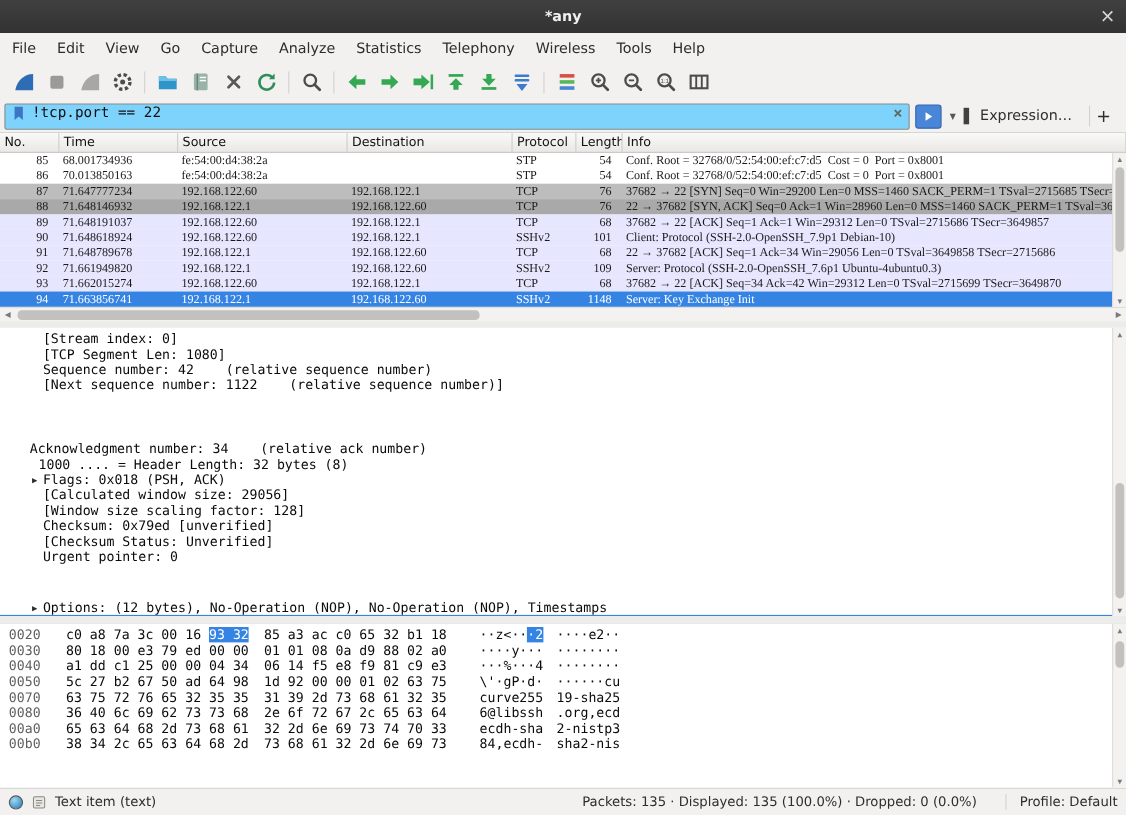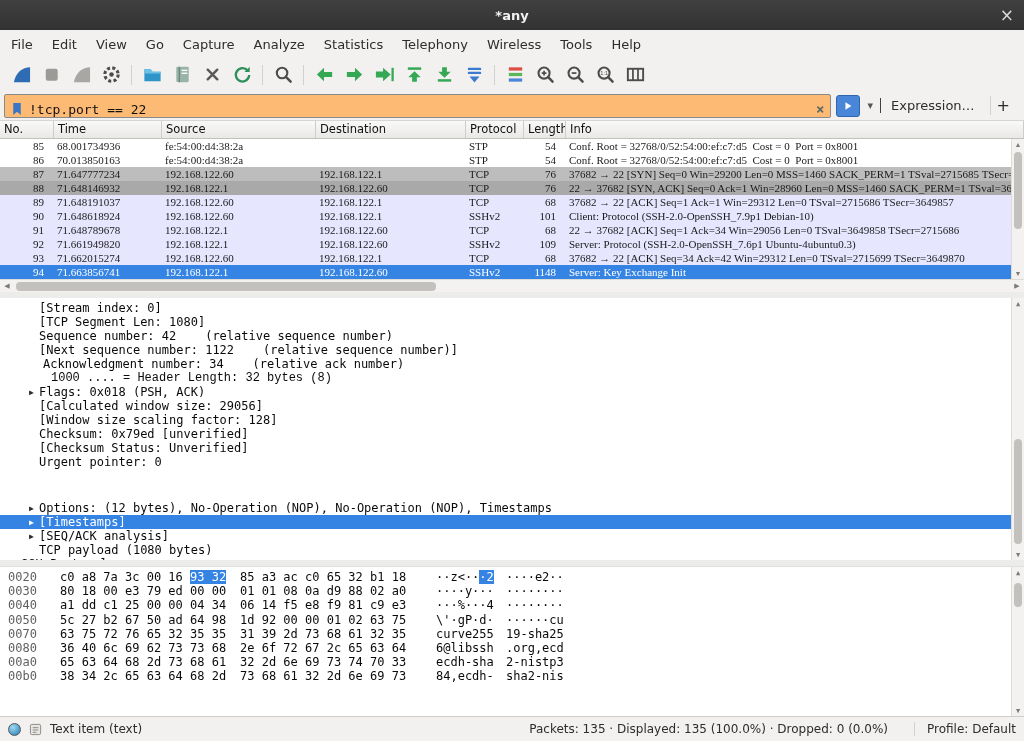--- a/index.html
+++ b/index.html
@@ -17,27 +17,27 @@
 .menu-item{white-space:nowrap}
 
 
 .toolbar{height:33px;flex:none;display:flex;align-items:center;padding:0 6px}
 .tb{width:30px;height:28px;border:none;background:transparent;display:flex;align-items:center;justify-content:center}
 .tb svg{width:21px;height:21px}
 .tb-sep{width:1px;height:20px;background:#d3d1cd;margin:0 5px}
 
 
 .filterbar{height:30px;flex:none;display:flex;align-items:center;padding:0 4px;gap:5px;border-bottom:1px solid #d8d6d2}
-.filter-input{flex:1;height:24px;background:#fdba74;border:1px solid #8a8a8a;border-radius:2px;display:flex;align-items:flex-end;padding:0 6px;gap:6px;font-family:"DejaVu Sans Mono",monospace;font-size:13px;color:#101010}
+.filter-input{flex:1;height:24px;background:#7dd3fc;border:1px solid #8a8a8a;border-radius:2px;display:flex;align-items:flex-start;padding:0 6px;gap:6px;font-family:"DejaVu Sans Mono",monospace;font-size:13px;color:#101010}
 .filter-input .bookmark{display:flex;align-items:center}
 .filter-input .ftext{flex:1;white-space:pre;overflow:hidden}
 .fclear{color:#5f6a5f;font-size:14px;font-weight:bold}
 .fapply{width:24px;height:22px;background:#4a86d8;border:1px solid #2f66b0;border-radius:3px;display:flex;align-items:center;justify-content:center}
 .fcaret{color:#555;font-size:11px;padding:0 2px}
-.fexpr{font-size:13px;color:#2d2d2d;padding:0 10px;border-left:1px solid #404040;white-space:nowrap}
+.fexpr{font-size:13px;color:#2d2d2d;padding:0 10px;border-left:5px solid #404040;white-space:nowrap}
 .fplus{font-size:16px;color:#2d2d2d;padding:0 10px 0 6px;border-left:1px solid #d3d1cd}
 
 
 .pl-grid{display:grid;grid-template-columns:54px 108px 154px 150px 58px 42px 1fr}
 .pl-header{flex:none;height:18px;background:linear-gradient(#f9f9f8,#e9e8e6);border-bottom:1px solid #c2c0bc;font-size:11.5px;color:#111}
 .plh{padding:1px 4px;border-right:1px solid #cfcdc9;overflow:hidden;white-space:nowrap}
 .pl-body{flex:none;height:140px;background:#fff;position:relative;font-family:Liberation Serif, serif;font-size:11px}
 .pl-rows{margin-right:13px;overflow:hidden}
 .pl-row{height:14px;line-height:14px}
 .plc{padding:0 3px;overflow:hidden;white-space:pre}
@@ -371,22 +371,22 @@
   </div>
 
   <div class="splitter"></div>
 
   <div class="detail-pane">
     <div>
         <div class="detail-line" style="padding-left: 24px;"><span class="expander"></span><span>[Stream index: 0]</span></div>
         <div class="detail-line" style="padding-left: 24px;"><span class="expander"></span><span>[TCP Segment Len: 1080]</span></div>
         <div class="detail-line" style="padding-left: 24px;"><span class="expander"></span><span>Sequence number: 42    (relative sequence number)</span></div>
         <div class="detail-line" style="padding-left: 24px;"><span class="expander"></span><span>[Next sequence number: 1122    (relative sequence number)]</span></div>
-        <div class="detail-line" style="padding-left: 28px;"><span class="expander"></span><span>Acknowledgment number: 34    (relative ack number)</span></div>
-        <div class="detail-line" style="padding-left: 36px; font-family: Liberation Mono, monospace;"><span class="expander"></span><span>1000 .... = Header Length: 32 bytes (8)</span></div>
+        <div class="detail-line" style="padding-left: 12px; margin-top: 44px;"><span class="expander"></span><span>Acknowledgment number: 34    (relative ack number)</span></div>
+        <div class="detail-line" style="padding-left: 20px;"><span class="expander"></span><span>1000 .... = Header Length: 32 bytes (8)</span></div>
         <div class="detail-line" style="padding-left: 24px;"><span class="expander">▶</span><span>Flags: 0x018 (PSH, ACK)</span></div>
         <div class="detail-line" style="padding-left: 24px;"><span class="expander"></span><span>[Calculated window size: 29056]</span></div>
         <div class="detail-line" style="padding-left: 24px;"><span class="expander"></span><span>[Window size scaling factor: 128]</span></div>
         <div class="detail-line" style="padding-left: 24px;"><span class="expander"></span><span>Checksum: 0x79ed [unverified]</span></div>
         <div class="detail-line" style="padding-left: 24px;"><span class="expander"></span><span>[Checksum Status: Unverified]</span></div>
         <div class="detail-line" style="padding-left: 24px;"><span class="expander"></span><span>Urgent pointer: 0</span></div>
         <div class="detail-line" style="padding-left: 24px; margin-top: 32px;"><span class="expander">▶</span><span>Options: (12 bytes), No-Operation (NOP), No-Operation (NOP), Timestamps</span></div>
         <div class="detail-line sel" style="padding-left: 24px;"><span class="expander">▶</span><span>[Timestamps]</span></div>
         <div class="detail-line" style="padding-left: 24px;"><span class="expander">▶</span><span>[SEQ/ACK analysis]</span></div>
         <div class="detail-line" style="padding-left: 24px;"><span class="expander"></span><span>TCP payload (1080 bytes)</span></div>

